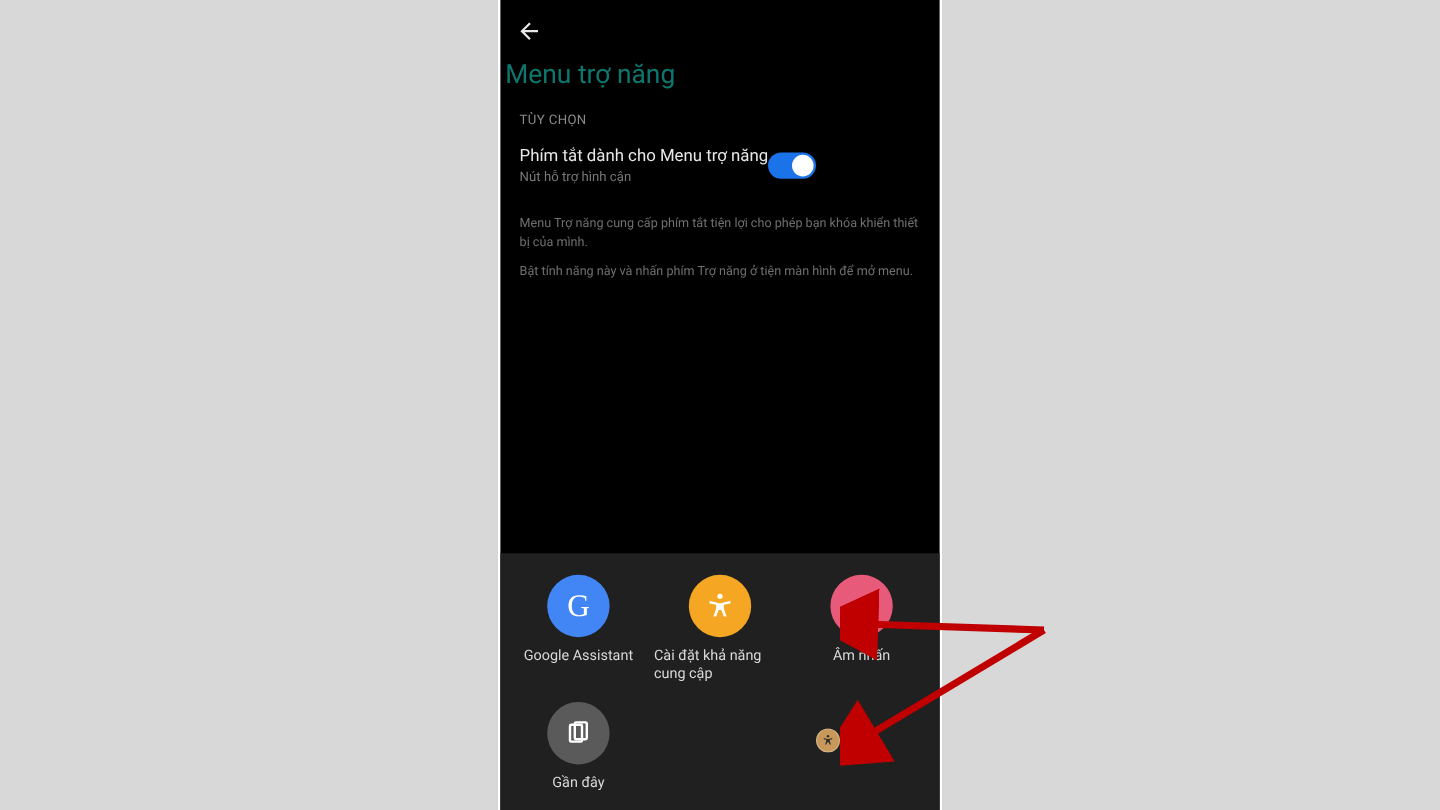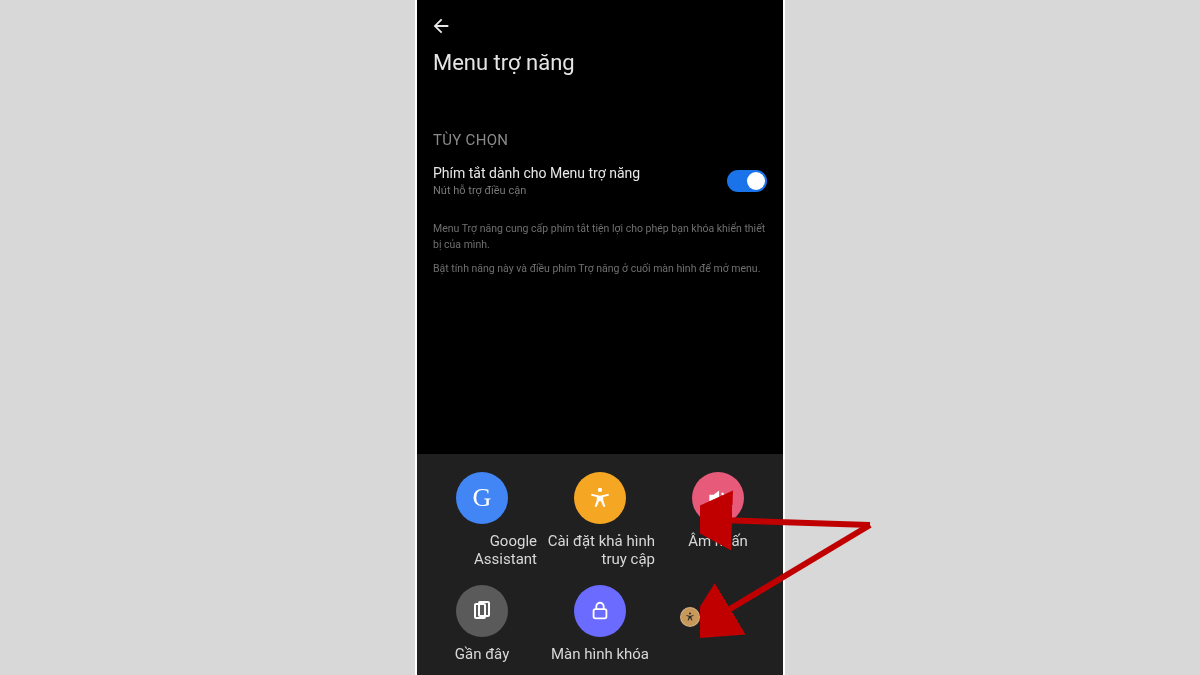--- a/index.html
+++ b/index.html
@@ -12,24 +12,24 @@
   .phone {
     position: absolute; left: 415px; top: 0;
     width: 370px; height: 675px;
     background: #000; color: #fff;
     border-left: 2px solid #fff; border-right: 2px solid #fff;
     display: flex; flex-direction: column;
   }
   .status-area { height: 4px; }
   .back-row { padding: 8px 10px 4px; }
   .back-btn { width: 28px; height: 28px; display: flex; align-items: center; justify-content: center; cursor: pointer; }
-  .page-title { font-size: 22px; font-weight: 400; padding: 6px 16px 18px; color: #e5e5e5; }
-  .section-label { font-size: 15px; color: #8a8a8a; padding: 0 16px 8px; letter-spacing: .3px; margin-top: 38px; }
+  .page-title { font-size: 22px; font-weight: 400; padding: 6px 4px 18px; color: #0f766e; }
+  .section-label { font-size: 11px; color: #8a8a8a; padding: 0 16px 8px; letter-spacing: .3px; }
   .setting-row {
-    display: flex; align-items: center; justify-content: space-between;
+    display: flex; align-items: center; 
     padding: 8px 16px 10px;
   }
   .setting-text .primary { font-size: 14px; color: #e8e8e8; margin-bottom: 3px; }
   .setting-text .secondary { font-size: 11px; color: #787878; }
   .toggle {
     width: 40px; height: 22px; border-radius: 11px;
     background: #1a73e8; position: relative; cursor: pointer;
   }
   .toggle::after {
     content: ""; position: absolute; right: 2px; top: 2px;
@@ -56,22 +56,22 @@
     display: flex; align-items: center; justify-content: center;
     color: #fff;
   }
   .c-blue   { background: #4285f4; }
   .c-orange { background: #f5a623; }
   .c-grey   { background: #5a5a5a; }
   .c-pink   { background: #e85a7a; }
   .c-grey2  { background: #5a5a5a; }
   .c-purple { background: #6b6bff; }
   .cell-label {
-    margin-top: 8px; font-size: 15px; color: #d8d8d8;
-    text-align: right; line-height: 1.25; min-height: 24px;
+    margin-top: 8px; font-size: 12px; color: #d8d8d8;
+    text-align: left; line-height: 1.25; min-height: 24px;
   }
   .glyph-g { font-family: Georgia, serif; font-size: 26px; font-weight: 400; }
   .fab {
     position: absolute; width: 20px; height: 20px; border-radius: 50%;
     background: #c7985a; bottom: 48px; left: 680px;
     display: flex; align-items: center; justify-content: center;
     border: 1px solid rgba(255,255,255,.25);
   }
   
   .arrow-wrap {
@@ -96,48 +96,48 @@
     </div>
   </div>
 
   <div class="page-title">Menu trợ năng</div>
 
   <div class="section-label">TÙY CHỌN</div>
 
   <div class="setting-row">
     <div class="setting-text">
       <div class="primary">Phím tắt dành cho Menu trợ năng</div>
-      <div class="secondary">Nút hỗ trợ điều cận</div>
+      <div class="secondary">Nút hỗ trợ hình cận</div>
     </div>
     <div class="toggle"></div>
   </div>
 
   <div class="desc">Menu Trợ năng cung cấp phím tắt tiện lợi cho phép bạn khóa khiển thiết bị của mình.</div>
-  <div class="desc2">Bật tính năng này và điều phím Trợ năng ở cuối màn hình để mở menu.</div>
+  <div class="desc2">Bật tính năng này và nhấn phím Trợ năng ở tiện màn hình để mở menu.</div>
 
   <div class="spacer"></div>
 
   <div class="menu-panel">
     <div class="grid">
 
       <div class="cell">
         <div class="circle c-blue">
           <span class="glyph-g">G</span>
         </div>
         <div class="cell-label">Google Assistant</div>
       </div>
 
       <div class="cell">
         <div class="circle c-orange">
           <svg width="26" height="26" viewBox="0 0 24 24">
               <circle cx="12" cy="4.5" r="2" fill="#fff"></circle>
               <path d="M4 8l8 2 8-2v2l-5 1v3l2 6h-2l-2-5h-2l-2 5H7l2-6v-3L4 10z" fill="#fff"></path>
             </svg>
         </div>
-        <div class="cell-label">Cài đặt khả hình truy cập</div>
+        <div class="cell-label">Cài đặt khả năng cung cập</div>
       </div>
 
 
       <div class="cell">
         <div class="circle c-pink">
           <svg width="26" height="26" viewBox="0 0 24 24">
               <path d="M4 9v6h4l5 4V5L8 9H4z" fill="#fff"></path>
               <path d="M16 8a5 5 0 0 1 0 8" stroke="#fff" stroke-width="2" fill="none" stroke-linecap="round"></path>
             </svg>
         </div>
@@ -147,29 +147,20 @@
       <div class="cell">
         <div class="circle c-grey2">
           <svg width="24" height="24" viewBox="0 0 24 24">
               <rect x="5" y="5" width="10" height="14" rx="1" fill="none" stroke="#fff" stroke-width="2"></rect>
               <rect x="9" y="3" width="10" height="14" rx="1" fill="none" stroke="#fff" stroke-width="2"></rect>
             </svg>
         </div>
         <div class="cell-label">Gần đây</div>
       </div>
 
-      <div class="cell">
-        <div class="circle c-purple">
-          <svg width="22" height="22" viewBox="0 0 24 24">
-              <rect x="5" y="10" width="14" height="10" rx="2" fill="none" stroke="#fff" stroke-width="2"></rect>
-              <path d="M8 10V7a4 4 0 0 1 8 0v3" fill="none" stroke="#fff" stroke-width="2"></path>
-            </svg>
-        </div>
-        <div class="cell-label">Màn hình khóa</div>
-      </div>
 
     </div>
   </div>
 </div>
 
 <div class="fab">
   <svg width="12" height="12" viewBox="0 0 24 24">
     <circle cx="12" cy="5" r="2" fill="#2a2a2a"></circle>
       <path d="M5 8l7 2 7-2v2l-4 1v3l2 5h-2l-2-4h-2l-2 4H7l2-5v-3L5 10z" fill="#2a2a2a"></path>
   </svg>

